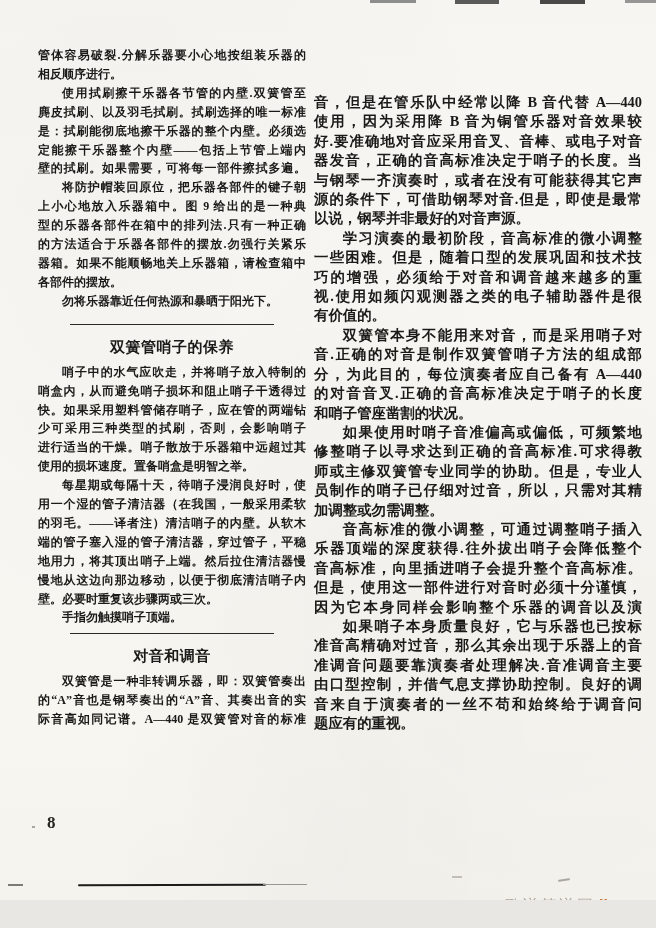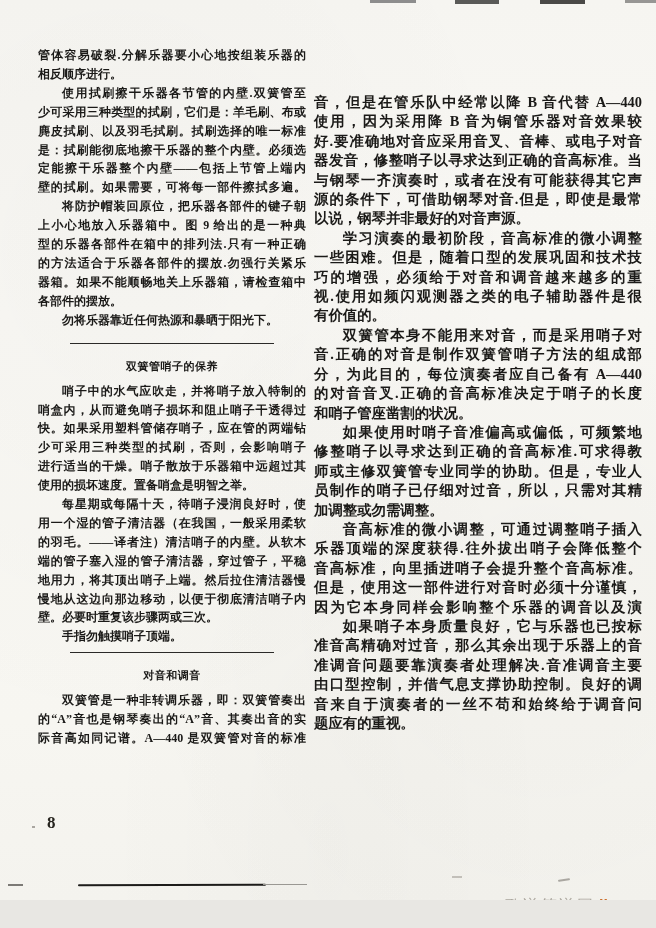--- a/index.html
+++ b/index.html
@@ -22,21 +22,21 @@
   .line { text-align:left; }
   .line.fill { text-align:justify; text-align-last:justify; }
   .line.indent { text-indent:2em; }
   .rule {
     width:204px; margin:13px auto 0 auto; height:0;
     border-top:1.7px solid #2b2a28;
   }
   .rule.r2 { margin-top:6px; }
   .heading {
     margin:11px 0 4px 0; text-align:center;
-    font-size:11px; line-height:23px; font-weight:700; letter-spacing:0.5px;
+    font-size:15px; line-height:23px; font-weight:700; letter-spacing:0.5px;
   }
   .page-number {
     position:absolute; left:47px; top:813px;
     font-size:17px; font-weight:600; color:#26241f;
   }
   .watermark { position:absolute; left:505px; top:896px; font-size:16px; white-space:nowrap;
     font-family:"Liberation Sans","DejaVu Sans",sans-serif; }
   .wm-name { letter-spacing:2px; font-weight:500; }
   .wm-domain { font-weight:700; margin-left:4px; }
   
@@ -61,21 +61,20 @@
 
   <div class="artifact bar1"></div>
   <div class="artifact bar2"></div>
   <div class="artifact bar3"></div>
   <div class="artifact bar4"></div>
 
   <div class="col" id="col-left">
       <div class="line fill">管体容易破裂.分解乐器要小心地按组装乐器的</div>
       <div class="line">相反顺序进行。</div>
       <div class="line fill indent">使用拭刷擦干乐器各节管的内壁.双簧管至</div>
-      <div class="line fill">少可采用三种类型的拭刷，它们是：羊毛刷、布或</div>
       <div class="line fill">麂皮拭刷、以及羽毛拭刷。拭刷选择的唯一标准</div>
       <div class="line fill">是：拭刷能彻底地擦干乐器的整个内壁。必须选</div>
       <div class="line fill">定能擦干乐器整个内壁——包括上节管上端内</div>
       <div class="line fill">壁的拭刷。如果需要，可将每一部件擦拭多遍。</div>
       <div class="line fill indent">将防护帽装回原位，把乐器各部件的键子朝</div>
       <div class="line fill">上小心地放入乐器箱中。图 9 给出的是一种典</div>
       <div class="line fill">型的乐器各部件在箱中的排列法.只有一种正确</div>
       <div class="line fill">的方法适合于乐器各部件的摆放.勿强行关紧乐</div>
       <div class="line fill">器箱。如果不能顺畅地关上乐器箱，请检查箱中</div>
       <div class="line">各部件的摆放。</div>
@@ -99,21 +98,21 @@
       <div class="rule r2"></div>
       <div class="heading">对音和调音</div>
       <div class="line fill indent">双簧管是一种非转调乐器，即：双簧管奏出</div>
       <div class="line fill">的“A”音也是钢琴奏出的“A”音、其奏出音的实</div>
       <div class="line fill">际音高如同记谱。A—440 是双簧管对音的标准</div>
     </div>
   <div class="col" id="col-right">
       <div class="line fill">音，但是在管乐队中经常以降 B 音代替 A—440</div>
       <div class="line fill">使用，因为采用降 B 音为铜管乐器对音效果较</div>
       <div class="line fill">好.要准确地对音应采用音叉、音棒、或电子对音</div>
-      <div class="line fill">器发音，修整哨子以寻求达到正确的音高标准。当</div>
+      <div class="line fill">器发音，正确的音高标准决定于哨子的长度。当</div>
       <div class="line fill">与钢琴一齐演奏时，或者在没有可能获得其它声</div>
       <div class="line fill">源的条件下，可借助钢琴对音.但是，即使是最常</div>
       <div class="line">以说，钢琴并非最好的对音声源。</div>
       <div class="line fill indent">学习演奏的最初阶段，音高标准的微小调整</div>
       <div class="line fill">一些困难。但是，随着口型的发展巩固和技术技</div>
       <div class="line fill">巧的增强，必须给于对音和调音越来越多的重</div>
       <div class="line fill">视.使用如频闪观测器之类的电子辅助器件是很</div>
       <div class="line">有价值的。</div>
       <div class="line fill indent">双簧管本身不能用来对音，而是采用哨子对</div>
       <div class="line fill">音.正确的对音是制作双簧管哨子方法的组成部</div>

